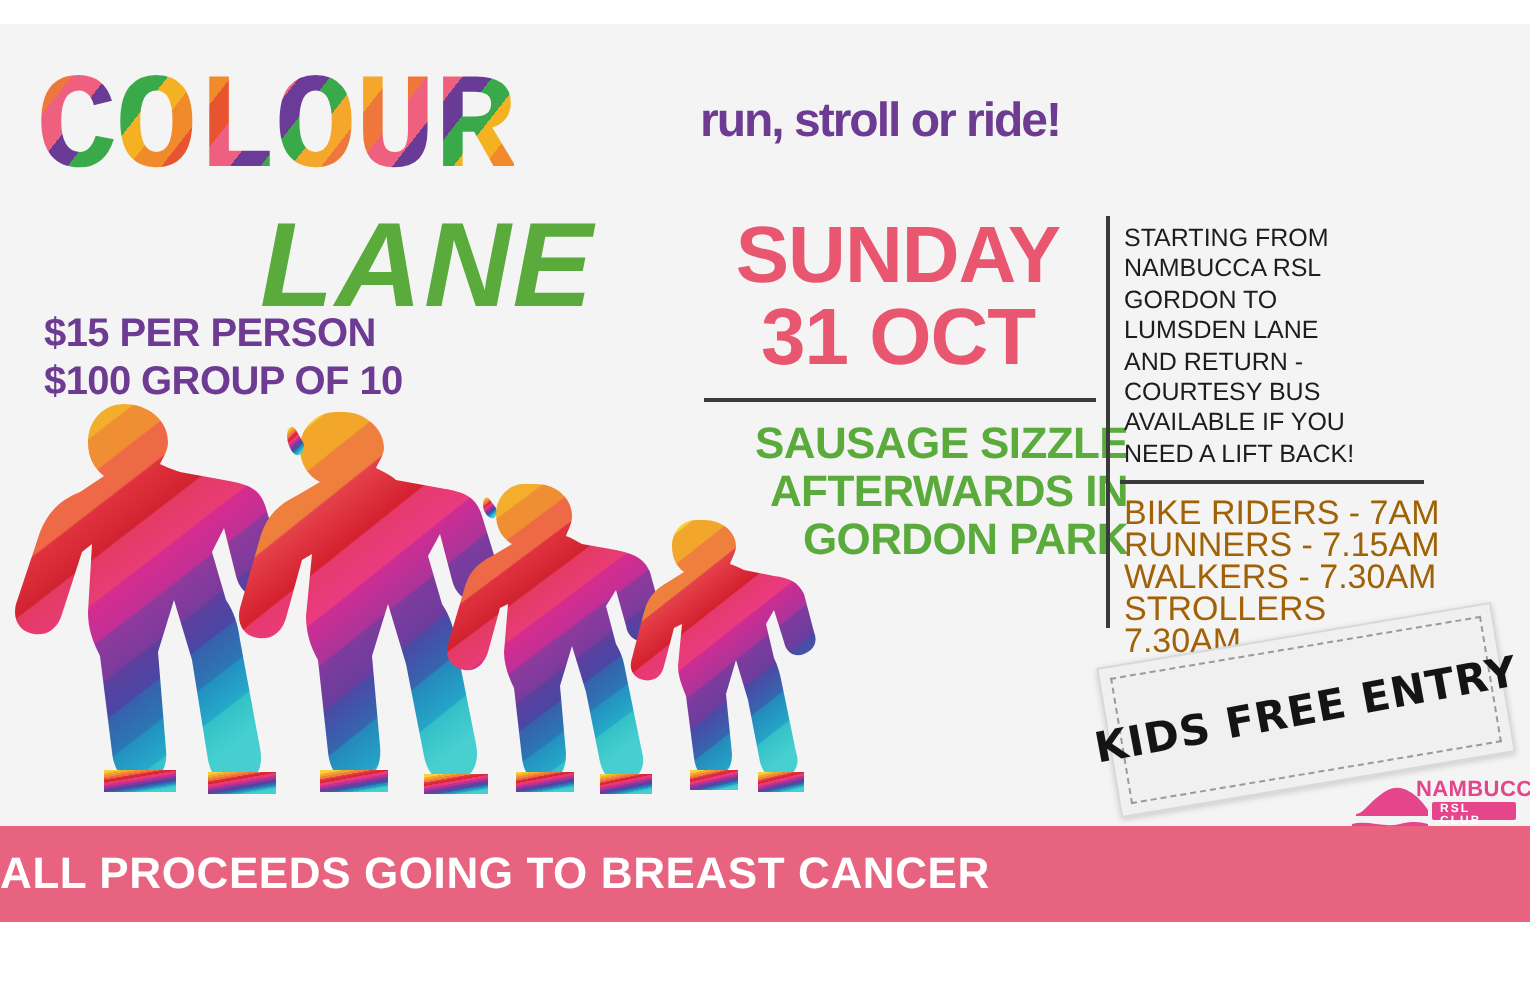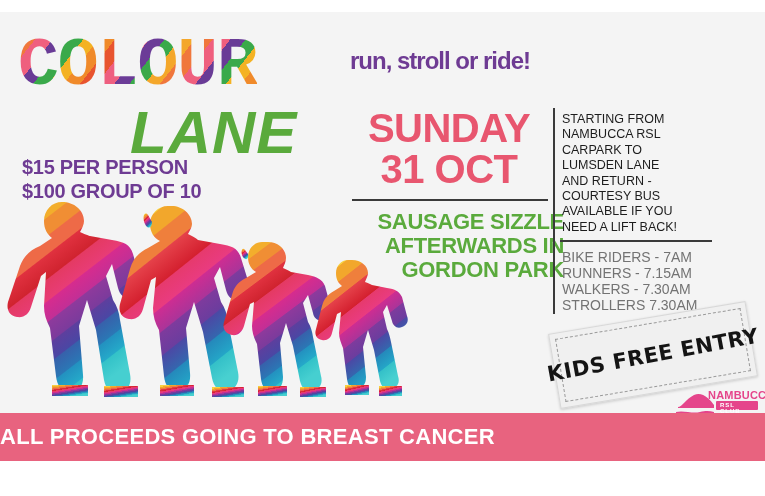--- a/index.html
+++ b/index.html
@@ -105,21 +105,21 @@
   .hr-dark2{
     position:absolute;left:560px;top:240px;width:152px;height:2px;
     background:#3a3a3a;
   }
   #routeinfo{
     position:absolute;left:562px;top:112px;width:160px;
     font-size:12.5px;line-height:15.4px;color:#1d1d1d;
   }
   #times{
     position:absolute;left:562px;top:249px;width:160px;
-    font-size:14px;line-height:16px;color:#737373;
+    font-size:17px;line-height:16px;color:#a16207;
   }
 
   
   #coupon{
     position:absolute;left:553px;top:317px;
     width:200px;height:76px;
     transform:rotate(-9.5deg);
   }
   #coupon .paper{
     position:absolute;inset:0;
@@ -205,21 +205,21 @@
     <div>AFTERWARDS IN</div>
     <div>GORDON PARK</div>
   </div>
 
   <div class="v-rule"></div>
   <div class="hr-dark2"></div>
 
   <div id="routeinfo">
     <div>STARTING FROM</div>
     <div>NAMBUCCA RSL</div>
-    <div>CARPARK TO</div>
+    <div>GORDON TO</div>
     <div>LUMSDEN LANE</div>
     <div>AND RETURN -</div>
     <div>COURTESY BUS</div>
     <div>AVAILABLE IF YOU</div>
     <div>NEED A LIFT BACK!</div>
   </div>
 
   <div id="times">
     <div>BIKE RIDERS - 7AM</div>
     <div>RUNNERS - 7.15AM</div>

